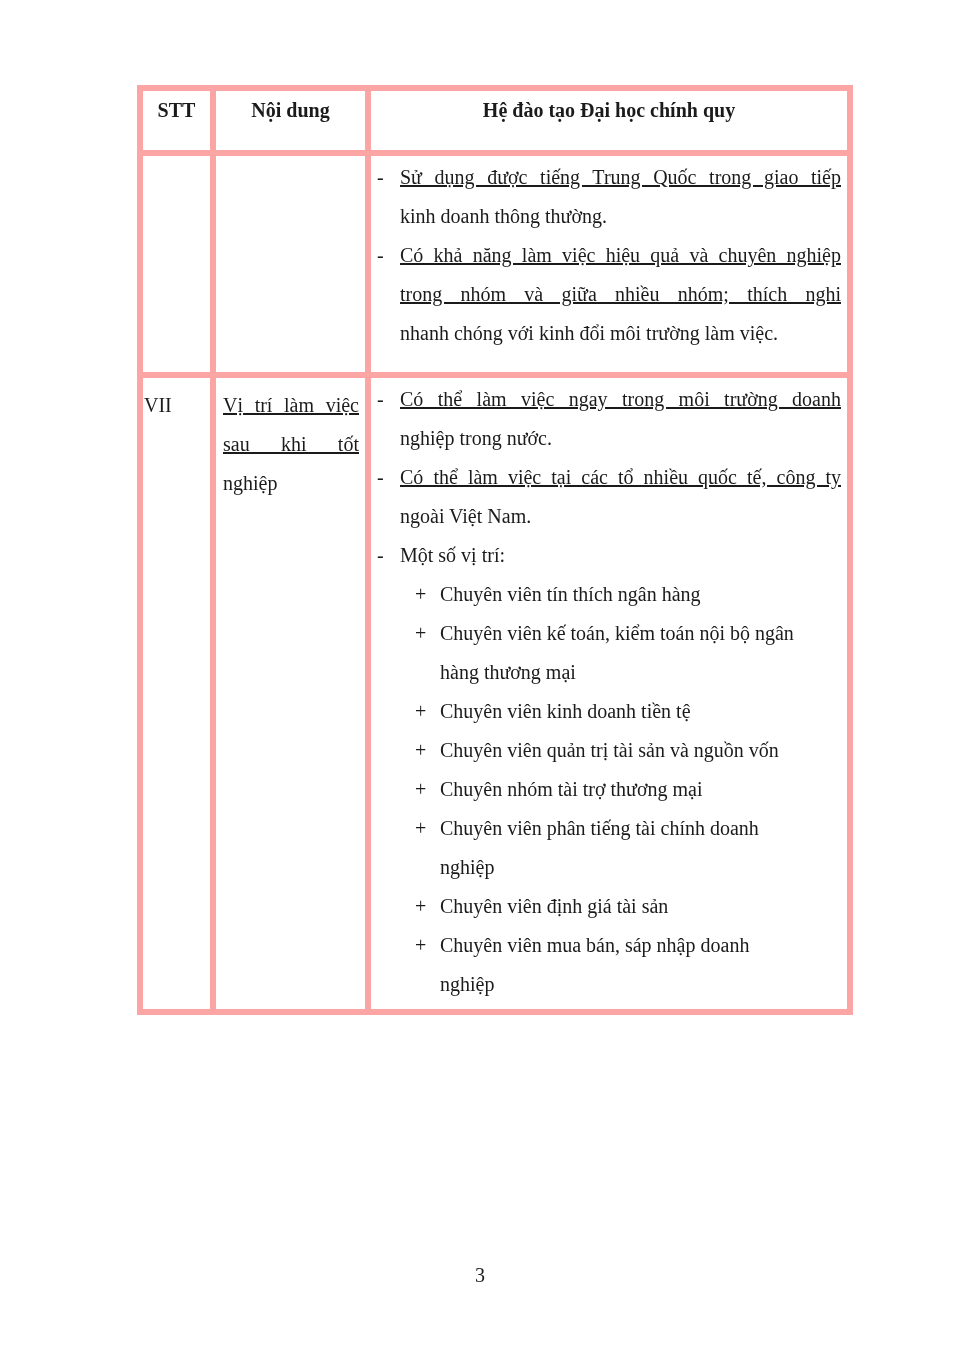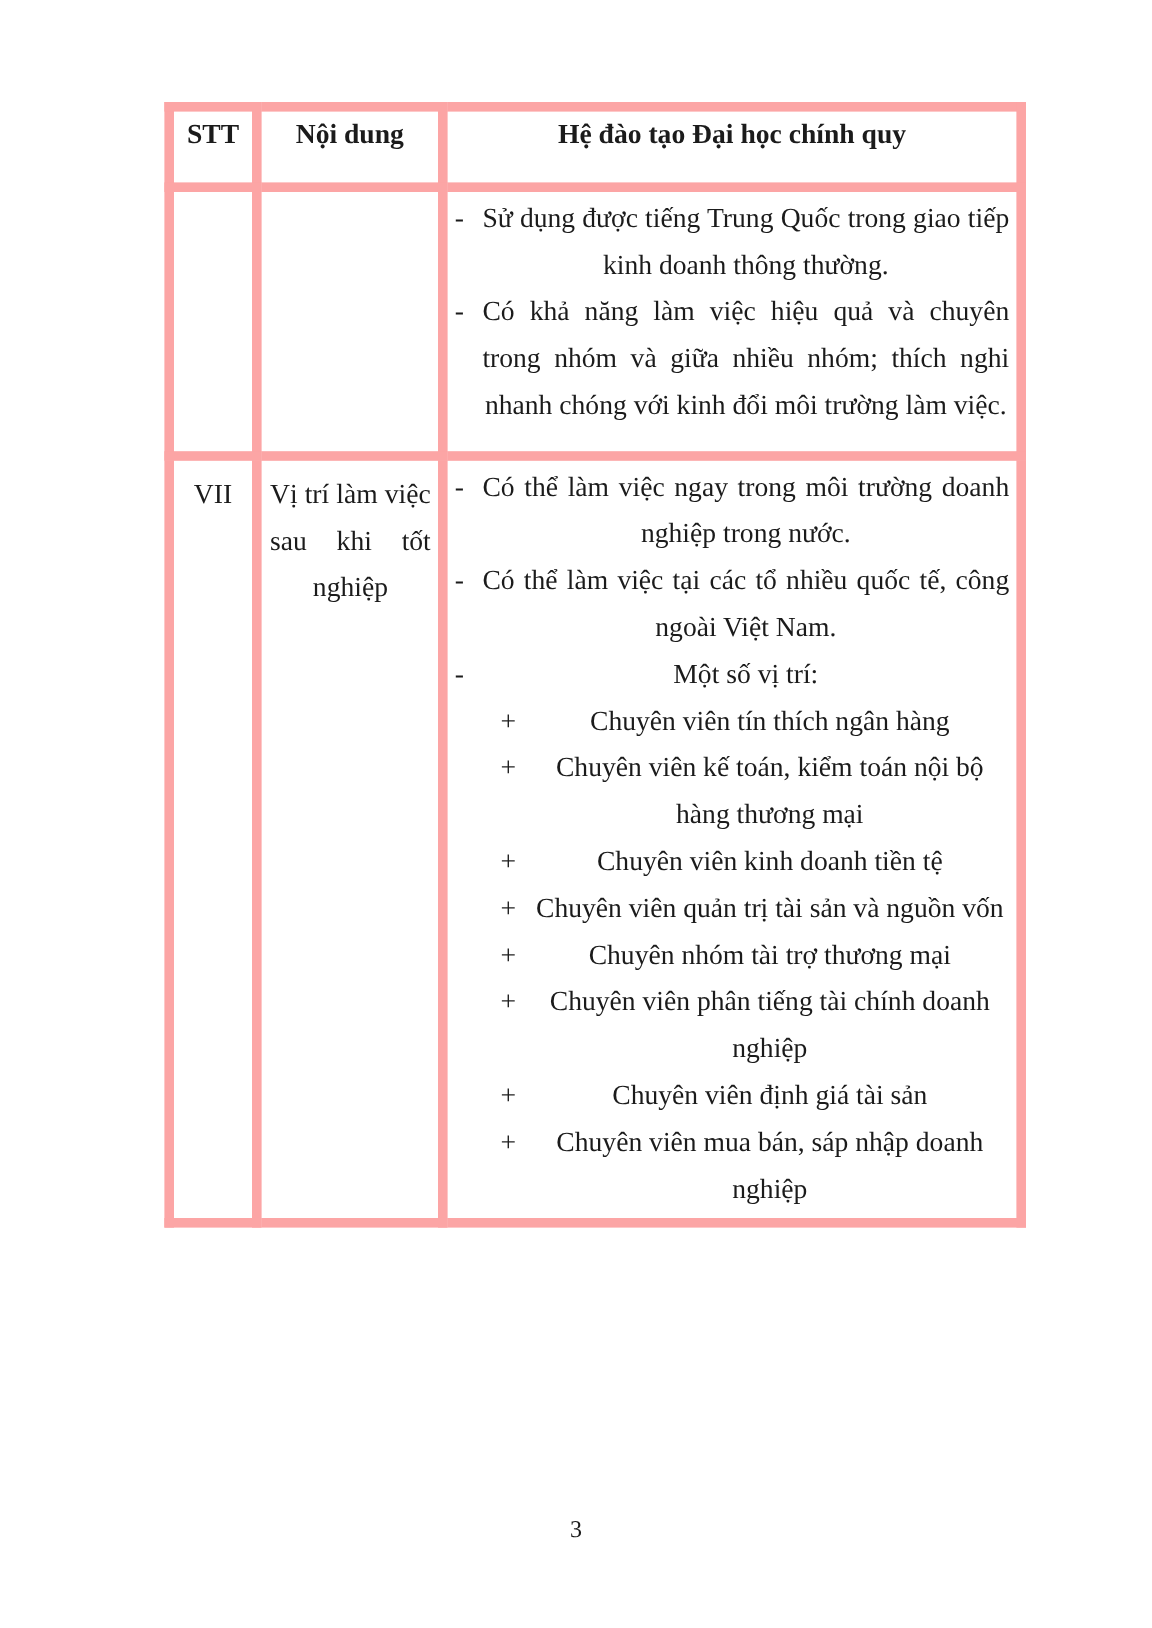--- a/index.html
+++ b/index.html
@@ -21,54 +21,55 @@
     left: 137px;
     top: 85px;
     width: 710px;
     border-collapse: collapse;
     table-layout: fixed;
   }
   .doc-table col.c1 { width: 73px; }
   .doc-table col.c2 { width: 155px; }
   .doc-table col.c3 { width: 482px; }
   .doc-table th, .doc-table td {
-    border: 8px solid #fca5a5;
+    border: 6px solid #fca5a5;
     vertical-align: top;
-    font-size: 23px;
+    font-size: 20px;
   }
   .doc-table th {
     font-weight: bold;
     text-align: center;
     height: 54px;
     padding-top: 4px;
     line-height: 30px;
   }
   .doc-table tbody td {
     line-height: 39px;
   }
   tbody tr:nth-child(1) td { height: 207px; }
   tbody tr:nth-child(2) td { height: 622px; }
   .cell-stt {
-    text-align: center;
+    text-align: left;
     padding-top: 8px;
   }
   .cell-noidung {
     padding: 8px 6px 0 7px;
   }
   .cell-content {
     padding: 2px 6px 0 4px;
   }
   .line {
     height: 39px;
     overflow: hidden;
-    text-align: center;
+    text-align: left;
   }
   .line.stretch {
     text-align: justify;
     text-align-last: justify;
+    text-decoration: underline;
   }
   .item {
     position: relative;
     padding-left: 25px;
   }
   .item .marker {
     position: absolute;
     left: 2px;
     top: 0;
     line-height: 39px;

